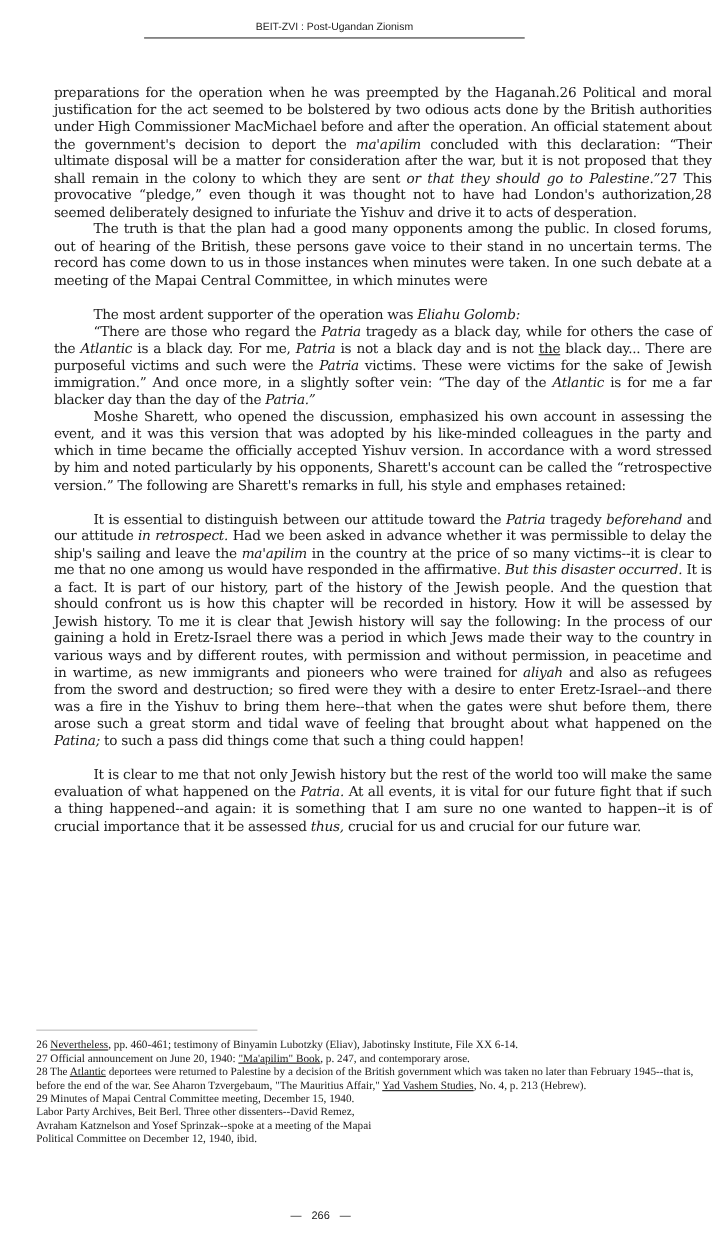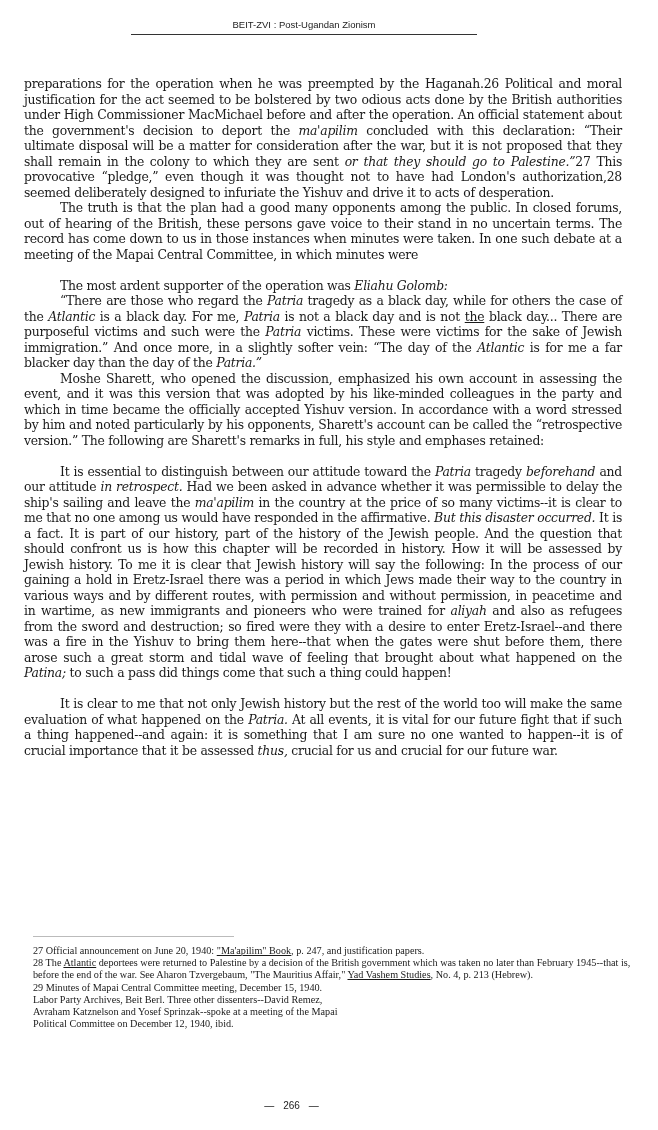--- a/index.html
+++ b/index.html
@@ -5,21 +5,21 @@
   html, body { margin: 0; padding: 0; background: #ffffff; }
   body { width: 658px; height: 1130px; position: relative; overflow: hidden; color: #1a1a1a; }
   .page-header {
     position: absolute; left: 0; top: 19px; width: 608px; text-align: center;
     font-family: "Liberation Sans", sans-serif; font-size: 9.5px; color: #222;
   }
   .page-header .rule {
     width: 346px; margin: 4px auto 0; border-top: 1px solid #333;
   }
   .body-text {
-    position: absolute; left: 24px; top: 76px; width: 598px;
+    position: absolute; left: 49px; top: 76px; width: 598px;
     font-family: "DejaVu Serif", serif; font-size: 12.4px; line-height: 15.5px;
     text-align: justify; color: #1a1a1a; letter-spacing: -0.25px;
   }
   .body-text p { margin: 0; }
   .body-text p.indent { text-indent: 36px; }
   .gap { height: 15.5px; }
   .u { text-decoration: underline; }
   .footnote-rule {
     position: absolute; left: 33px; top: 936px; width: 201px; border-top: 1px solid #bbb;
   }
@@ -52,20 +52,21 @@
   <p class="indent">Moshe Sharett, who opened the discussion, emphasized his own account in assessing the event, and it was this version that was adopted by his like-minded colleagues in the party and which in time became the officially accepted Yishuv version. In accordance with a word stressed by him and noted particularly by his opponents, Sharett's account can be called the “retrospective version.” The following are Sharett's remarks in full, his style and emphases retained:</p>
   <div class="gap"></div>
   <p class="indent"><span>It is essential to distinguish between our attitude toward the </span><i>Patria</i><span> tragedy </span><i>beforehand</i><span> and our attitude </span><i>in retrospect.</i><span> Had we been asked in advance whether it was permissible to delay the ship's sailing and leave the </span><i>ma'apilim</i><span> in the country at the price of so many victims--it is clear to me that no one among us would have responded in the affirmative. </span><i>But this disaster occurred.</i><span> It is a fact. It is part of our history, part of the history of the Jewish people. And the question that should confront us is how this chapter will be recorded in history. How it will be assessed by Jewish history. To me it is clear that Jewish history will say the following: In the process of our gaining a hold in Eretz-Israel there was a period in which Jews made their way to the country in various ways and by different routes, with permission and without permission, in peacetime and in wartime, as new immigrants and pioneers who were trained for </span><i>aliyah</i><span> and also as refugees from the sword and destruction; so fired were they with a desire to enter Eretz-Israel--and there was a fire in the Yishuv to bring them here--that when the gates were shut before them, there arose such a great storm and tidal wave of feeling that brought about what happened on the </span><i>Patina;</i><span> to such a pass did things come that such a thing could happen!</span></p>
   <div class="gap"></div>
   <p class="indent"><span>It is clear to me that not only Jewish history but the rest of the world too will make the same evaluation of what happened on the </span><i>Patria.</i><span> At all events, it is vital for our future fight that if such a thing happened--and again: it is something that I am sure no one wanted to happen--it is of crucial importance that it be assessed </span><i>thus,</i><span> crucial for us and crucial for our future war.</span></p>
 </div>
 
 <div class="footnote-rule"></div>
 
 <div class="footnotes">
-  <p><span>27</span> <span>Official announcement on June 20, 1940: </span><span class="u">"Ma'apilim" Book</span><span>, p. 247, and justification papers.</span></p>
+  <p><span>26</span> <span class="u">Nevertheless</span><span>, pp. 460-461; testimony of Binyamin Lubotzky (Eliav), Jabotinsky Institute, File XX 6-14.</span></p>
+  <p><span>27</span> <span>Official announcement on June 20, 1940: </span><span class="u">"Ma'apilim" Book</span><span>, p. 247, and contemporary arose.</span></p>
   <p><span>28</span> <span>The </span><span class="u">Atlantic</span><span> deportees were returned to Palestine by a decision of the British government which was taken no later than February 1945--that is, before the end of the war. See Aharon Tzvergebaum, "The Mauritius Affair," </span><span class="u">Yad Vashem Studies</span><span>, No. 4, p. 213 (Hebrew).</span></p>
   <p class="narrow"><span>29</span> <span>Minutes of Mapai Central Committee meeting, December 15, 1940. Labor Party Archives, Beit Berl. Three other dissenters--David Remez, Avraham Katznelson and Yosef Sprinzak--spoke at a meeting of the Mapai Political Committee on December 12, 1940, ibid.</span></p>
 </div>
 
 <div class="page-number">
   <span class="dash">—</span><span>266</span><span class="dash">—</span>
 </div>
 
 </body></html>

